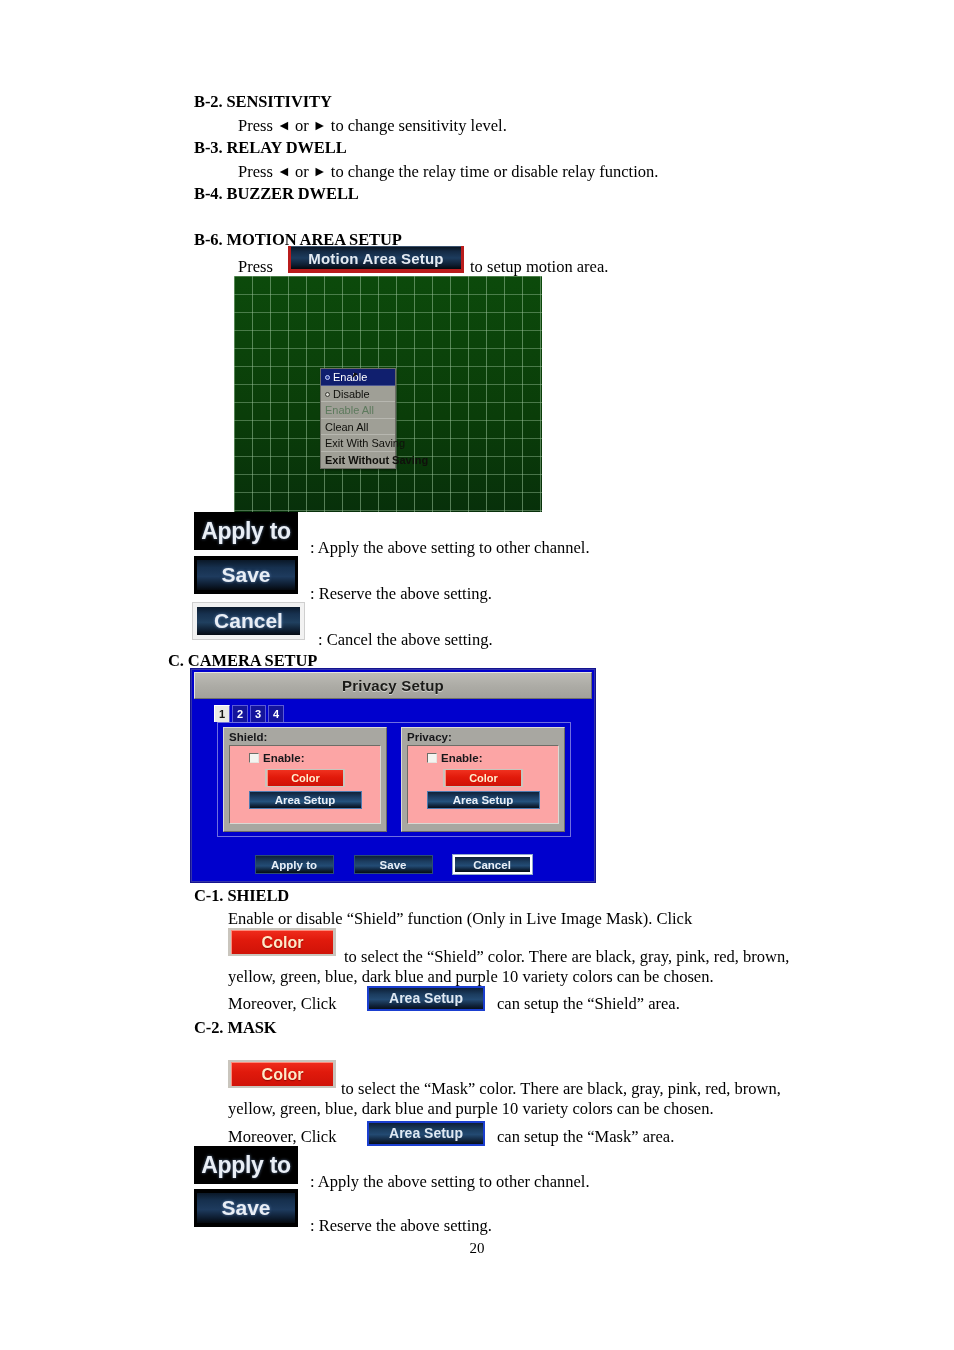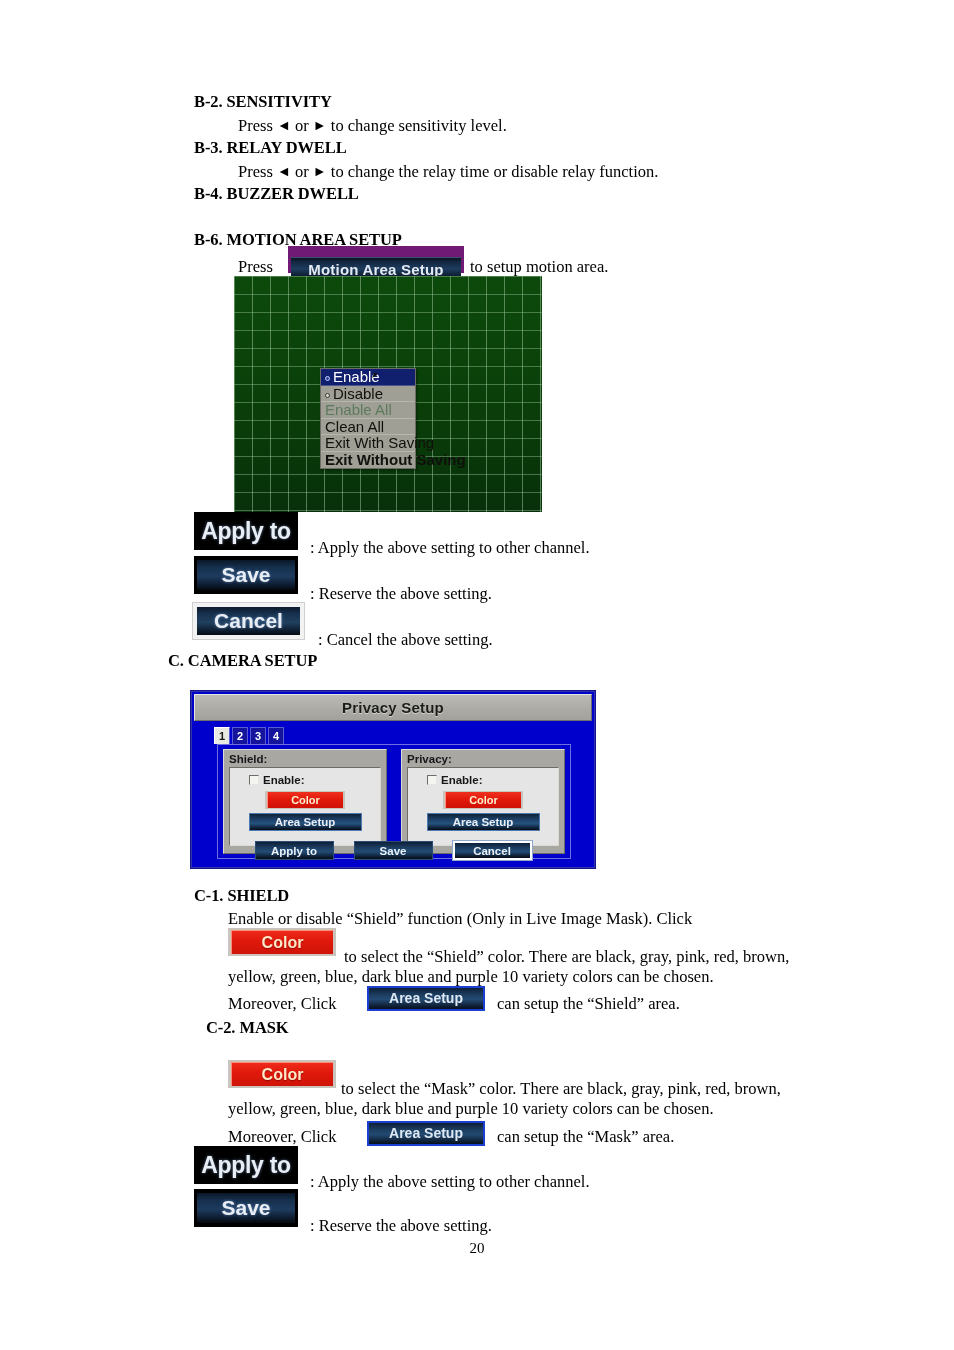--- a/index.html
+++ b/index.html
@@ -32,22 +32,22 @@
     white-space: nowrap;
   }
   .arrow { font-size: 14px; vertical-align: 1px; letter-spacing: 0; }
 
   
   .abs { position: absolute; }
 
   
   #motion-area-setup-button {
     width: 176px; height: 27px;
-    background: #701a75;
-    padding: 11px 3px;
+    background: #b91c1c;
+    padding: 0 3px;
   }
   #motion-area-setup-button .lbl {
     display: block; height: 23px; line-height: 23px;
     background: linear-gradient(to bottom,#0a1522 0%,#142a44 20%,#1d3c5e 50%,#0e1d30 82%,#05090f 100%);
     border-top: 1px solid #3a526e;
     color: #e3eaf2;
     font-family: "Liberation Sans", sans-serif;
     font-weight: bold; font-size: 15px; text-align: center;
     letter-spacing: .2px;
   }
@@ -130,26 +130,26 @@
     background:
       repeating-linear-gradient(to right, rgba(150,190,150,.55) 0 1px, rgba(0,0,0,0) 1px 18px),
       repeating-linear-gradient(to bottom, rgba(150,190,150,.45) 0 1px, rgba(0,0,0,0) 1px 18px),
       linear-gradient(to bottom, #0c4a0b 0%, #0a3d09 60%, #07300a 100%);
     background-color: #0a420a;
   }
 
   
   #motion-context-menu {
     position: absolute;
-    width: 96px;
+    width: 76px;
     background: #9f9f96;
     border: 1px solid #6d6d66;
     box-shadow: 1px 1px 2px rgba(0,0,0,.4);
     font-family: "Liberation Sans", sans-serif;
-    font-size: 15px;
+    font-size: 11px;
   }
   #motion-context-menu .mi {
     height: 16.5px;
     line-height: 16.5px;
     padding-left: 4px;
     color: #10100c;
     white-space: nowrap;
     position: relative;
     border-bottom: 1px solid rgba(255,255,255,.25);
   }
@@ -176,25 +176,24 @@
     right: 38px; top: 4px;
     width: 0; height: 0;
     border-left: 4px solid #111;
     border-bottom: 6px solid transparent;
     transform: rotate(22deg);
   }
 
   
   #privacy-setup-dialog {
     position: absolute;
-    width: 406px; height: 179px;
+    width: 406px; height: 215px;
     background: #0000cd;
     border: 1px solid #14148f;
     box-shadow: 0 0 0 1px #3333aa inset;
-    margin-top: 22px;
   }
   #privacy-titlebar {
     height: 27px;
     margin: 3px 3px 0 3px;
     background: linear-gradient(to bottom,#bcbbb5 0%, #adaca6 50%, #a2a19b 100%);
     border-top: 1px solid #e4e3de;
     border-left: 1px solid #e4e3de;
     border-right: 1px solid #70706a;
     border-bottom: 1px solid #70706a;
     display: flex; align-items: center; justify-content: center;
@@ -242,21 +241,21 @@
     position: relative;
   }
   .group-title {
     font-family: "Liberation Sans", sans-serif;
     font-weight: bold; font-size: 11.5px; color: #17171a;
     padding: 3px 0 2px 5px;
   }
   .group-inner {
     margin: 0 5px 5px 5px;
     height: 79px;
-    background: #e5e5e5;
+    background: #fca5a5;
     border-top: 1px solid #6d6d67;
     border-left: 1px solid #6d6d67;
     border-right: 1px solid #dad9d4;
     border-bottom: 1px solid #dad9d4;
     padding-top: 6px;
   }
   .enable-row {
     display: flex; align-items: center;
     padding-left: 19px;
     margin-bottom: 5px;
@@ -453,21 +452,21 @@
     <span class="lbl">Color</span>
   </div>
   <div class="abs body-line" style="left:344px; top:944px;">to select the “Shield” color. There are black, gray, pink, red, brown,</div>
   <div class="abs body-line" style="left:228px; top:964px;">yellow, green, blue, dark blue and purple 10 variety colors can be chosen.</div>
   <div class="abs body-line" style="left:228px; top:991px;">Moreover, Click</div>
   <div class="abs btn-areasetup-inline" style="left:367px; top:986px;">
     <span class="lbl">Area Setup</span>
   </div>
   <div class="abs body-line" style="left:497px; top:991px;">can setup the “Shield” area.</div>
 
-  <div class="abs heading" style="left:206px; top:1016px;">C-2. MASK</div>
+  <div class="abs heading" style="left:194px; top:1016px;">C-2. MASK</div>
   <div class="abs btn-color-inline" style="left:228px; top:1060px;">
     <span class="lbl">Color</span>
   </div>
   <div class="abs body-line" style="left:341px; top:1076px;">to select the “Mask” color. There are black, gray, pink, red, brown,</div>
   <div class="abs body-line" style="left:228px; top:1096px;">yellow, green, blue, dark blue and purple 10 variety colors can be chosen.</div>
   <div class="abs body-line" style="left:228px; top:1124px;">Moreover, Click</div>
   <div class="abs btn-areasetup-inline" style="left:367px; top:1121px;">
     <span class="lbl">Area Setup</span>
   </div>
   <div class="abs body-line" style="left:497px; top:1124px;">can setup the “Mask” area.</div>

